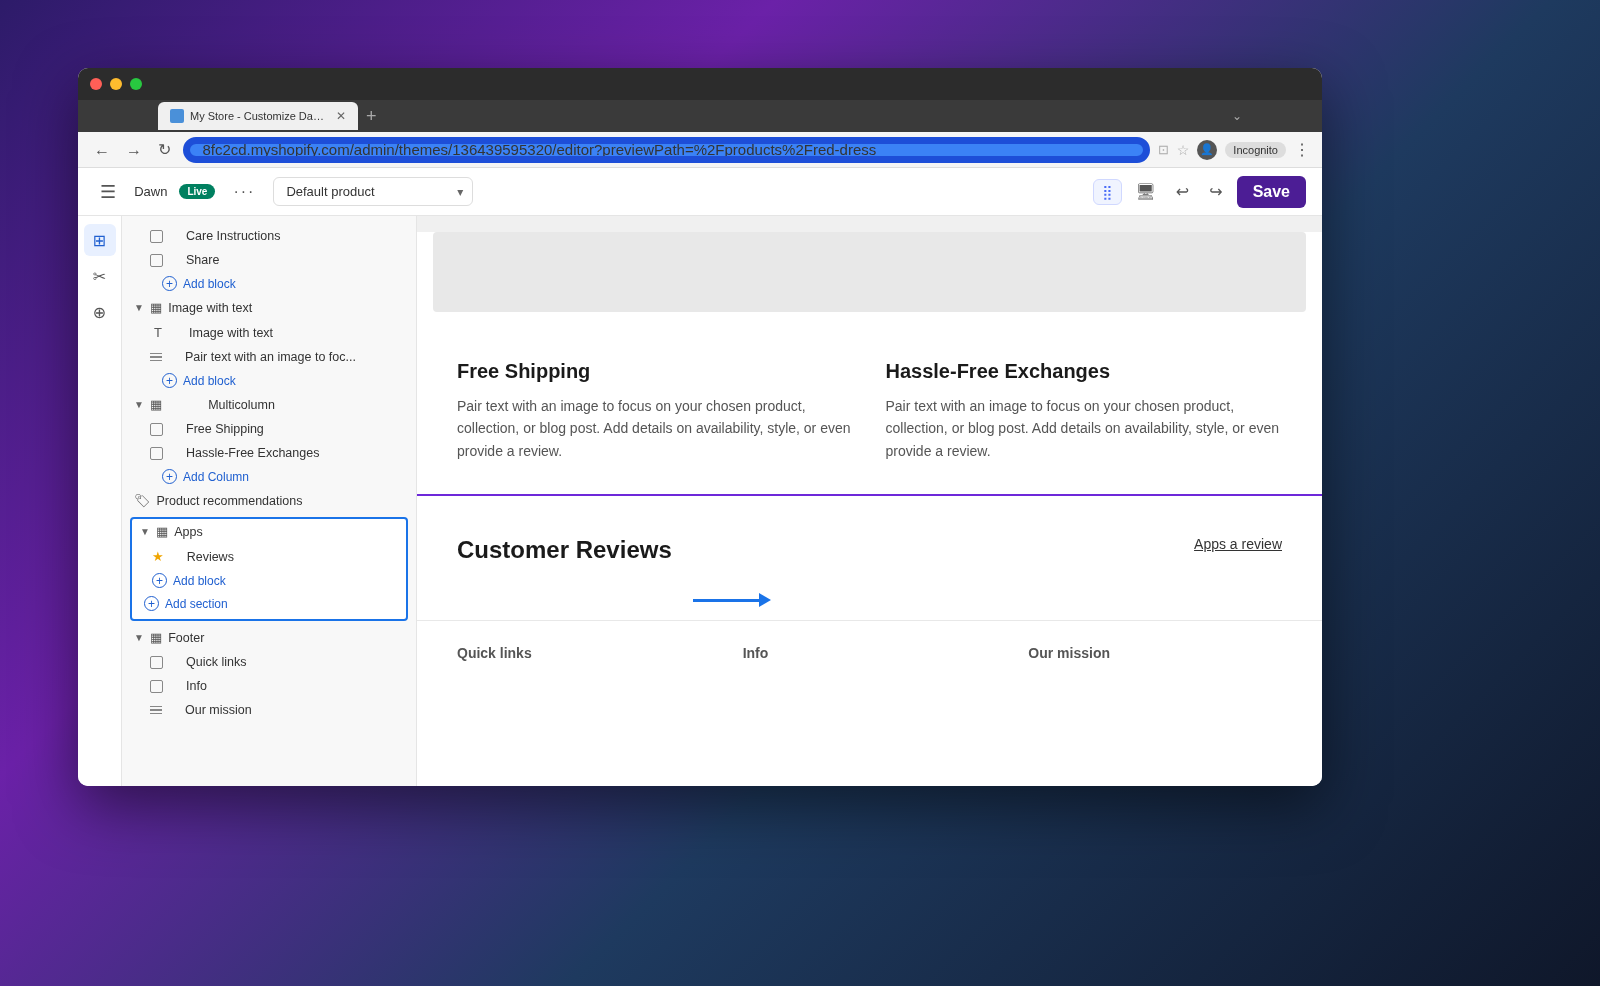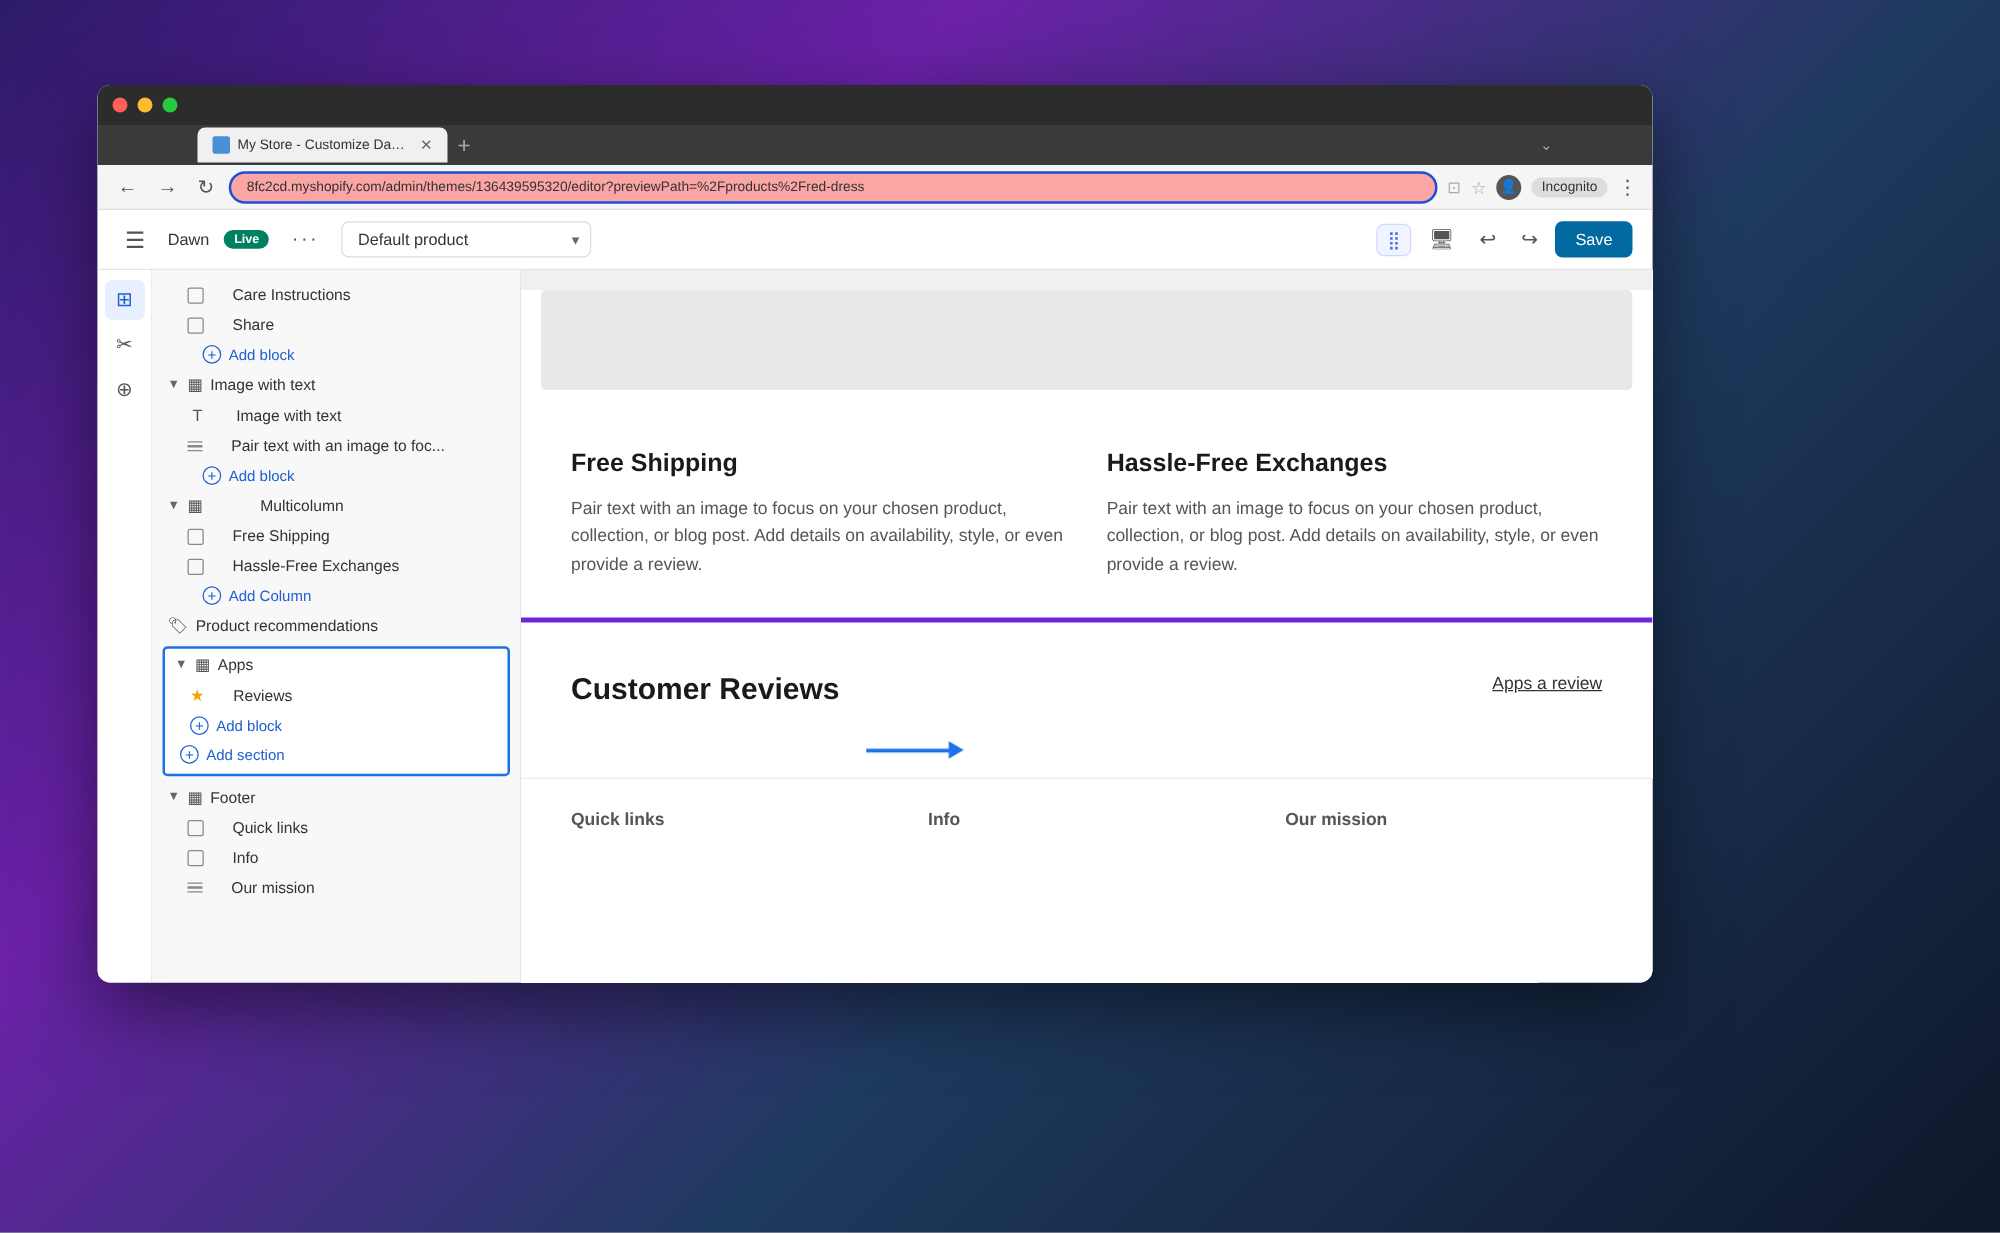--- a/index.html
+++ b/index.html
@@ -68,26 +68,26 @@
       display: flex;
       align-items: center;
       padding: 0 12px;
       gap: 8px;
       border-bottom: 1px solid #ddd;
     }
     .nav-btn { background: none; border: none; color: #555; font-size: 16px; cursor: pointer; padding: 2px 4px; }
     .nav-btn:disabled { color: #bbb; }
     .address-input {
       flex: 1;
-      background: #fca5a5;
-      border: 2px solid #1d4ed8;
+      background: #3b82f6;
+      border: 7px solid #1d4ed8;
       border-radius: 20px;
       height: 26px;
       padding: 0 12px;
-      font-size: 11px;
+      font-size: 15px;
       color: #333;
       outline: none;
     }
     .addr-icons { display: flex; align-items: center; gap: 8px; color: #666; font-size: 14px; }
 
     
     .editor { display: flex; height: calc(718px - 100px); }
 
     
     .editor-toolbar {
@@ -118,27 +118,27 @@
       background: #fff;
       appearance: none;
       cursor: pointer;
       min-width: 200px;
     }
     .preview-select-wrapper { position: relative; display: inline-block; }
     .preview-select-wrapper::after { content: '▾'; position: absolute; right: 10px; top: 50%; transform: translateY(-50%); color: #666; font-size: 12px; pointer-events: none; }
     .toolbar-right { display: flex; align-items: center; gap: 8px; }
     .icon-btn { background: none; border: none; color: #555; font-size: 16px; cursor: pointer; padding: 4px 6px; border-radius: 4px; }
     .save-btn {
-      background: #0369a1;
+      background: #4c1d95;
       color: #fff;
       border: none;
       border-radius: 6px;
       padding: 7px 16px;
-      font-size: 13px;
-      font-weight: 400;
+      font-size: 16px;
+      font-weight: 700;
       cursor: pointer;
     }
     .grid-icon-btn {
       background: #f0f4ff;
       border: 1px solid #d0d8ff;
       border-radius: 6px;
       padding: 4px 8px;
       cursor: pointer;
       color: #4a6cf7;
     }
@@ -245,21 +245,21 @@
       padding: 32px 40px;
       background: #fff;
     }
     .col-section h3 { font-size: 20px; font-weight: 600; color: #1a1a1a; margin-bottom: 12px; }
     .col-section p { font-size: 14px; color: #555; line-height: 1.6; }
 
     
     .reviews-section {
       background: #fff;
       padding: 40px;
-      border-top: 4px solid #6d28d9;
+      border-top: 2px solid #6d28d9;
       position: relative;
     }
     .reviews-section h2 { font-size: 24px; font-weight: 700; color: #1a1a1a; margin-bottom: 16px; }
     .no-reviews { font-size: 14px; color: #888; }
     .write-review { 
       position: absolute; right: 40px; top: 40px;
       font-size: 14px; color: #333; text-decoration: underline; cursor: pointer;
     }
 
     

